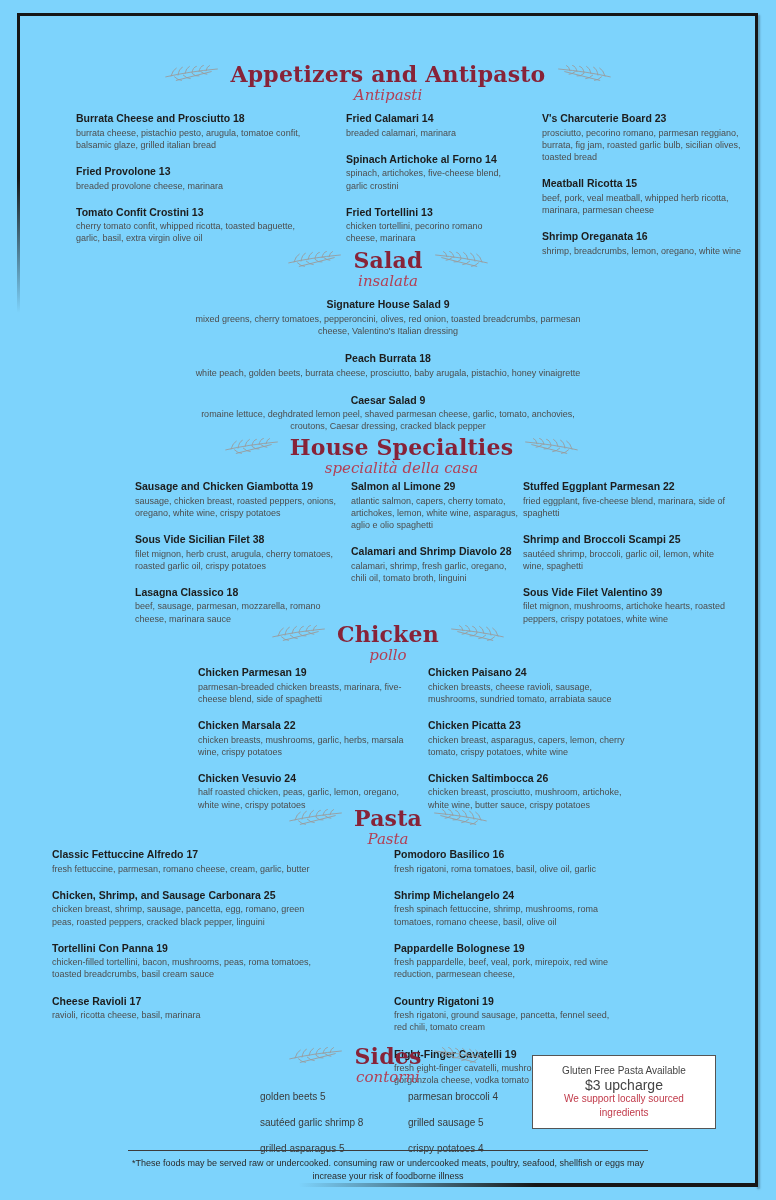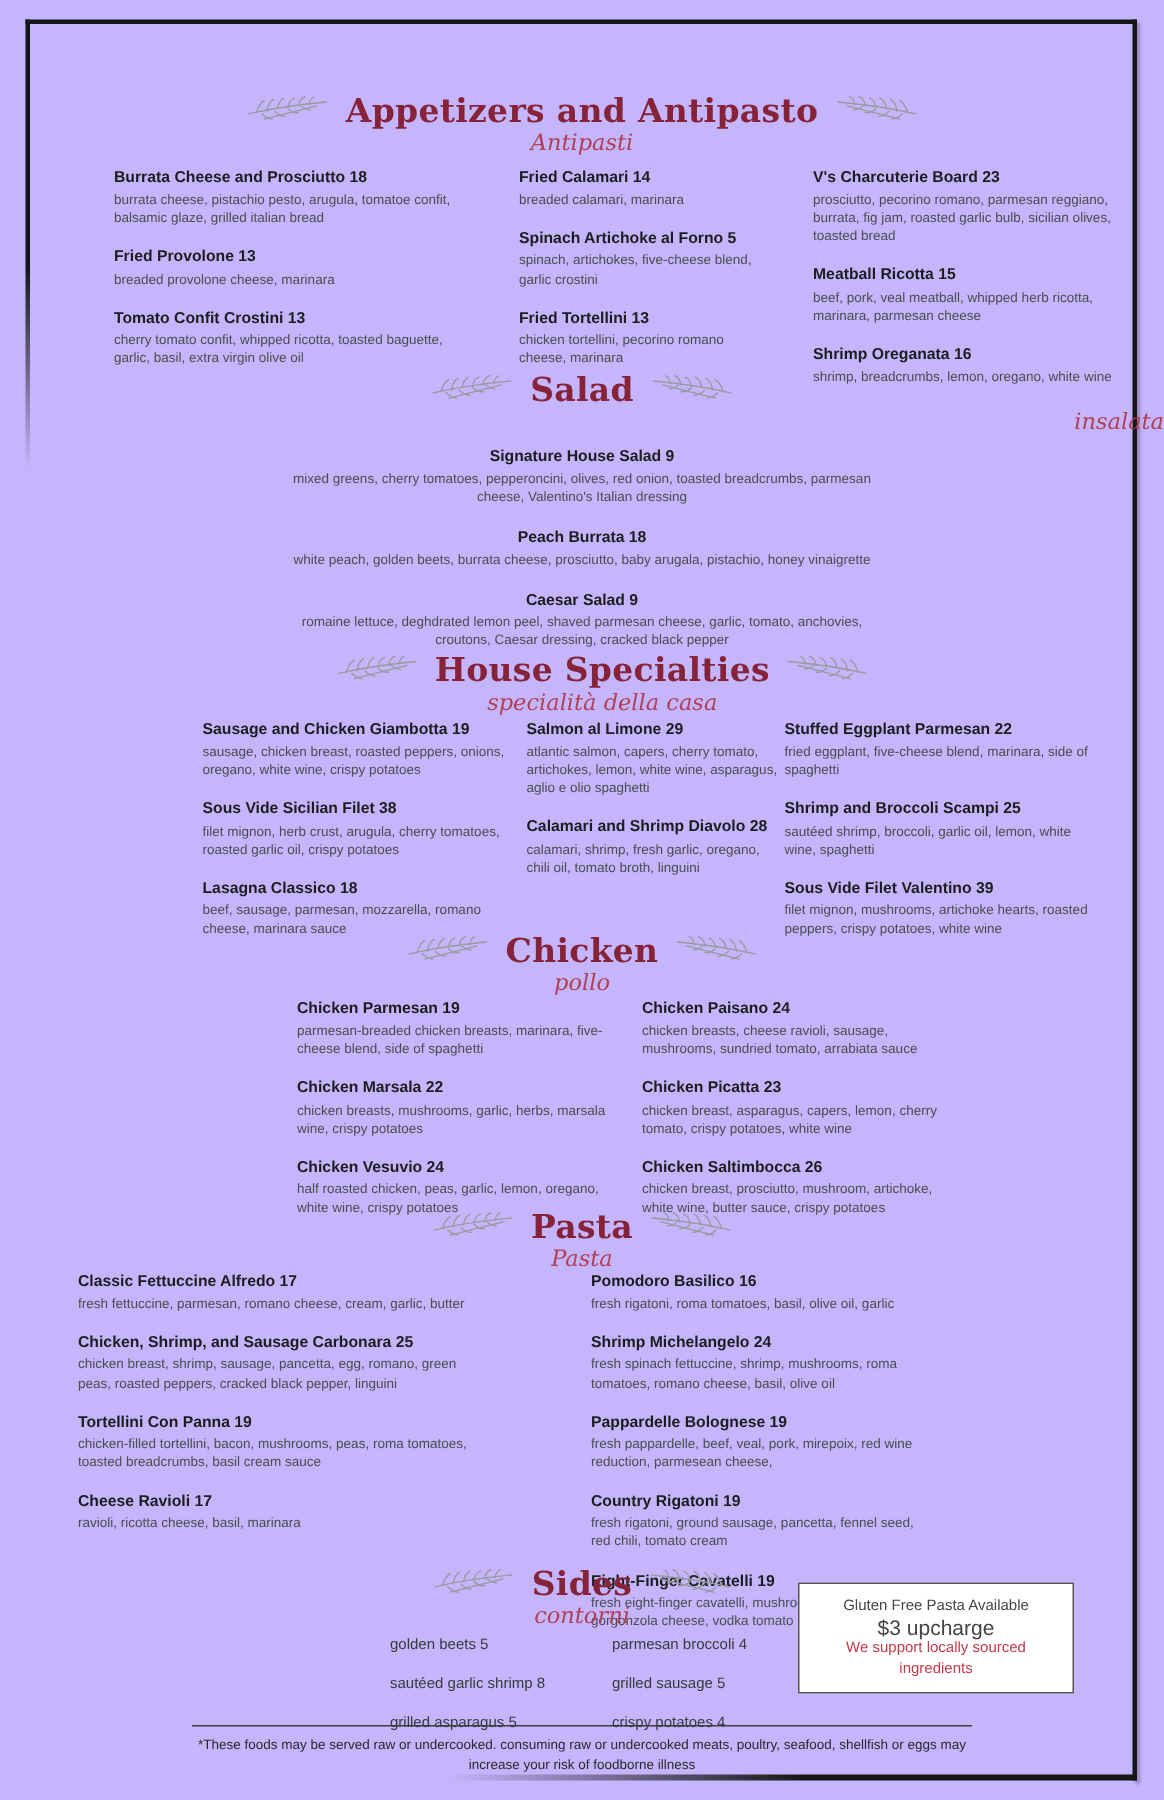--- a/index.html
+++ b/index.html
@@ -1,17 +1,17 @@
 <!DOCTYPE html>
 <html><head>
 <meta charset="utf-8">
 <style>
   html,body { margin:0; padding:0; background:#ffffff; }
   #page {
-    position:relative; width:776px; height:1200px; background:#c4b5fd;
+    position:relative; width:776px; height:1200px; background:#7dd3fc;
     font-family:"Liberation Sans", sans-serif; overflow:hidden;
   }
   
   .frame-top    { position:absolute; left:17px; right:18px; top:13px; height:3px; background:#161616; }
   .frame-right  { position:absolute; right:18px; top:13px; bottom:13px; width:3px; background:#161616; box-shadow:2px 2px 2px rgba(0,0,0,.25); }
   .frame-left   { position:absolute; left:17px; top:13px; width:3px; height:300px;
                   background:linear-gradient(to bottom, #161616 55%, rgba(22,22,22,0)); }
   .frame-bottom { position:absolute; left:17px; right:18px; bottom:13px; height:4px;
                   background:linear-gradient(to left, #161616 30%, rgba(22,22,22,0) 62%); }
 
@@ -140,21 +140,21 @@
               <div class="item-name">Tomato Confit Crostini 13</div>
               <div class="item-desc">cherry tomato confit, whipped ricotta, toasted baguette, garlic, basil, extra virgin olive oil</div>
             </div>
           </div>
           <div class="col col-1">
             <div class="item">
               <div class="item-name">Fried Calamari 14</div>
               <div class="item-desc">breaded calamari, marinara</div>
             </div>
             <div class="item">
-              <div class="item-name">Spinach Artichoke al Forno 5</div>
+              <div class="item-name">Spinach Artichoke al Forno 14</div>
               <div class="item-desc">spinach, artichokes, five-cheese blend, garlic crostini</div>
             </div>
             <div class="item">
               <div class="item-name">Fried Tortellini 13</div>
               <div class="item-desc">chicken tortellini, pecorino romano cheese, marinara</div>
             </div>
           </div>
           <div class="col col-2">
             <div class="item">
               <div class="item-name">V's Charcuterie Board 23</div>
@@ -200,21 +200,21 @@
                 <path d="M32,12 q1,-6 5,-7"></path>
                 <path d="M40,11 q1,-6 5,-7"></path>
                 <path d="M48,10 q1,-5 4,-6"></path>
                 <path d="M12,17 q4,4 8,4"></path>
                 <path d="M22,15 q4,4 8,4"></path>
                 <path d="M32,13 q4,4 8,3"></path>
                 <path d="M42,11 q4,3 7,3"></path>
               </g>
             </svg></span>
         </div>
-        <div class="section-subtitle" style="color: rgb(178, 64, 85); text-align: right;">insalata</div>
+        <div class="section-subtitle" style="color: rgb(178, 64, 85);">insalata</div>
         <div class="centered-items">
           <div class="item">
             <div class="item-name">Signature House Salad 9</div>
             <div class="item-desc">mixed greens, cherry tomatoes, pepperoncini, olives, red onion, toasted breadcrumbs, parmesan cheese, Valentino's Italian dressing</div>
           </div>
           <div class="item">
             <div class="item-name">Peach Burrata 18</div>
             <div class="item-desc">white peach, golden beets, burrata cheese, prosciutto, baby arugala, pistachio, honey vinaigrette</div>
           </div>
           <div class="item">

